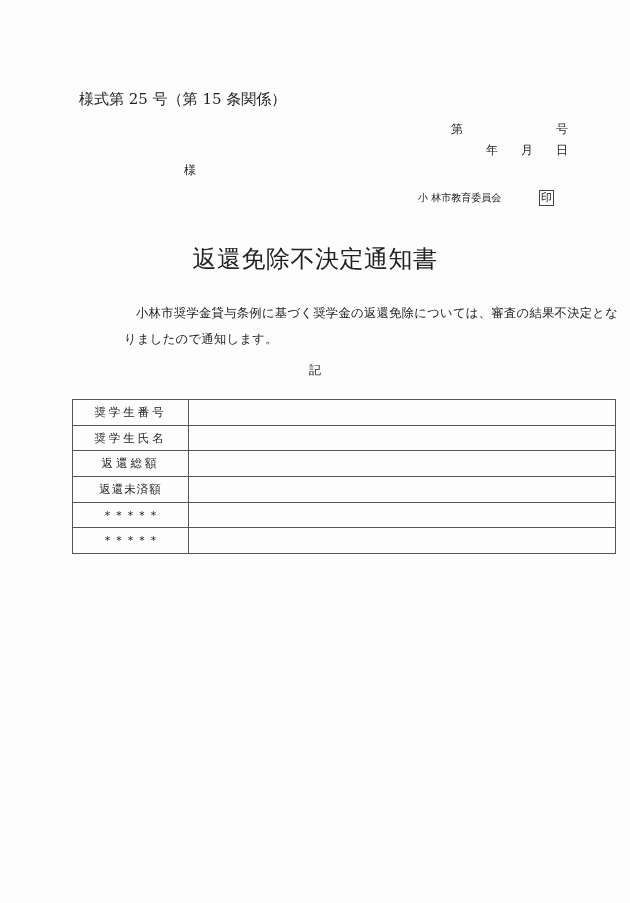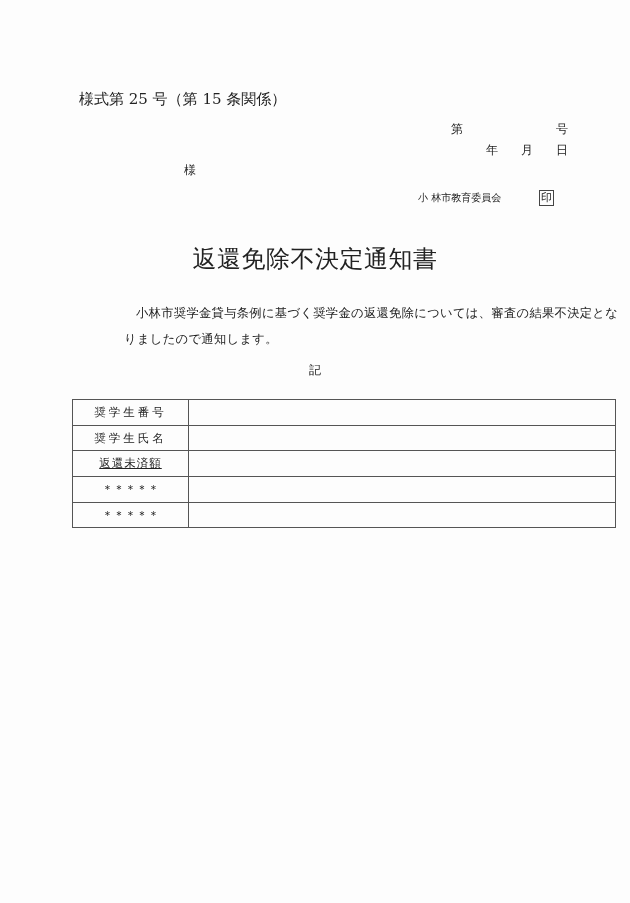--- a/index.html
+++ b/index.html
@@ -59,21 +59,25 @@
   <tbody>
       <tr>
     <td class="label">奨学生番号</td>
     <td class="value"></td>
   </tr>
   <tr>
     <td class="label">奨学生氏名</td>
     <td class="value"></td>
   </tr>
   <tr>
-    <td class="label" style="letter-spacing:1px;text-decoration:underline;">返還未済額</td>
+    <td class="label">返還総額</td>
+    <td class="value"></td>
+  </tr>
+  <tr>
+    <td class="label" style="letter-spacing:1px;">返還未済額</td>
     <td class="value"></td>
   </tr>
   <tr>
     <td class="label" style="letter-spacing:0;">＊＊＊＊＊</td>
     <td class="value"></td>
   </tr>
   <tr>
     <td class="label" style="letter-spacing:0;">＊＊＊＊＊</td>
     <td class="value"></td>
   </tr>

